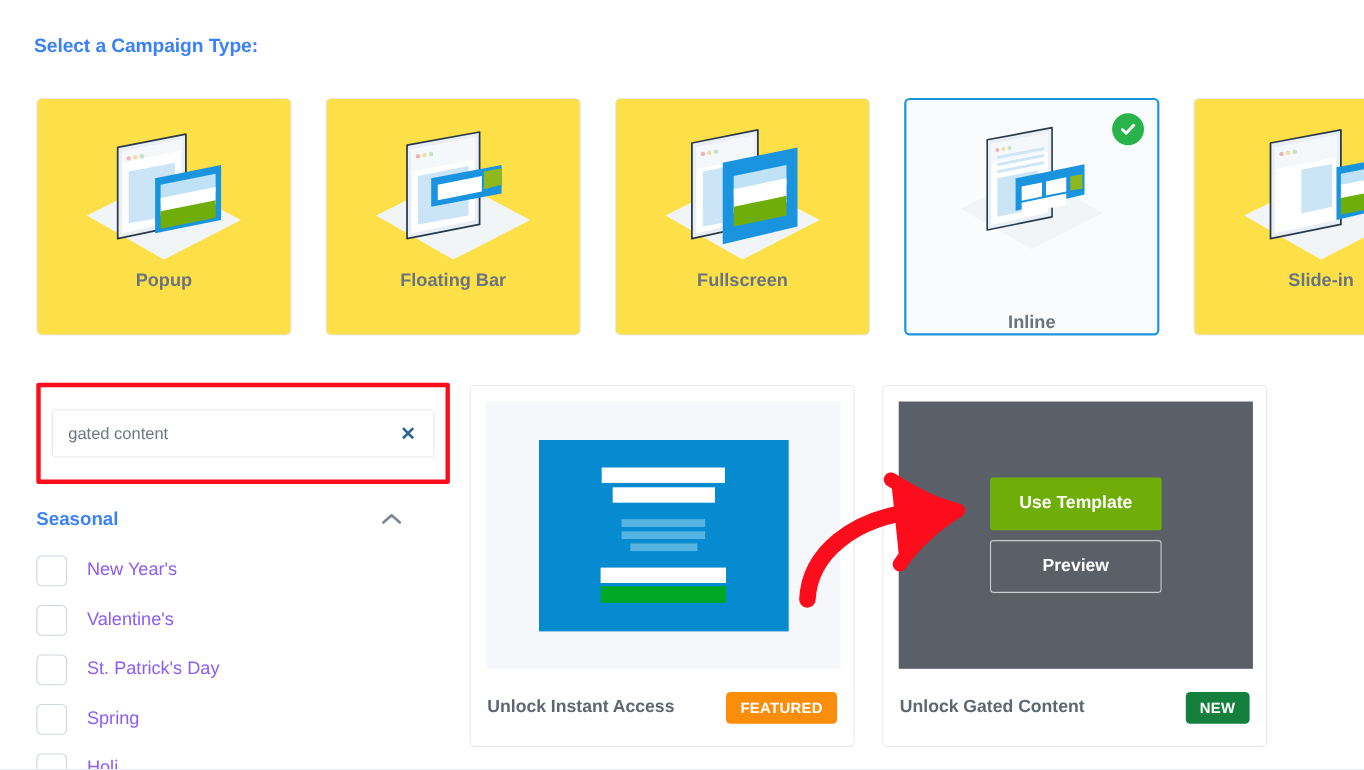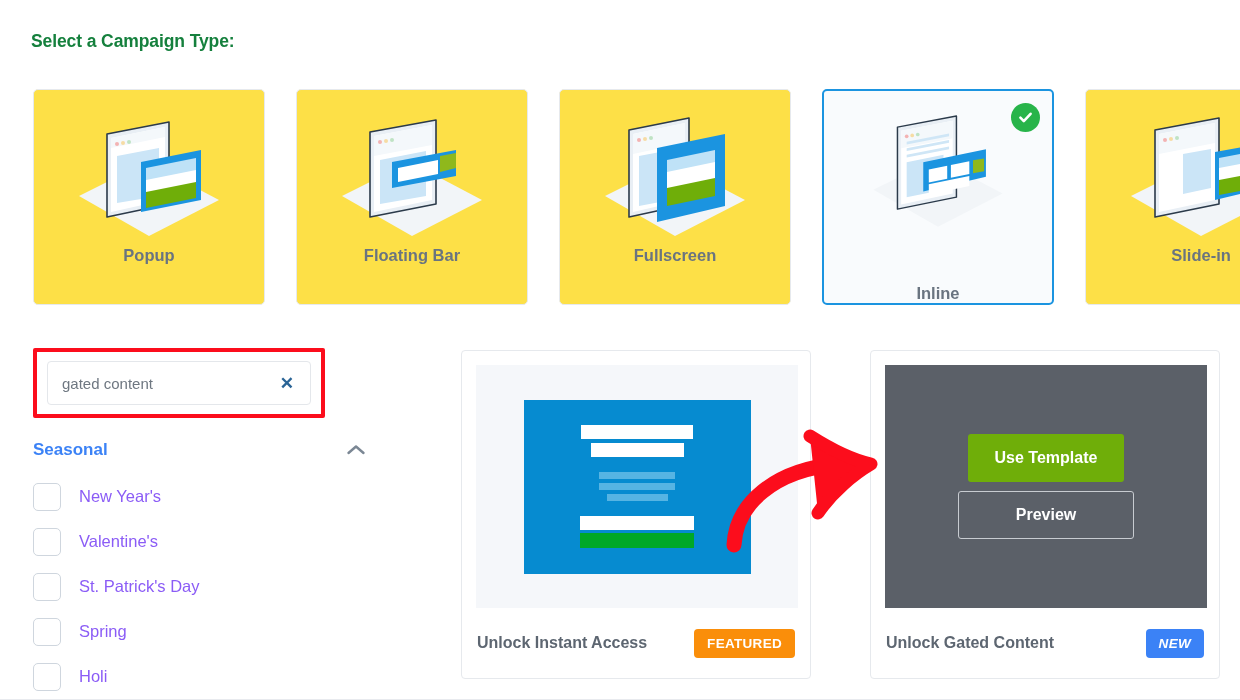--- a/index.html
+++ b/index.html
@@ -16,21 +16,21 @@
     border-bottom: 1px solid #e8eaee;
     overflow: hidden;
   }
 
   
   .page-title {
     position: absolute;
     left: 31px; top: 31px;
     font-size: 17.5px;
     font-weight: bold;
-    color: #15803d;
+    color: #3b82f6;
     letter-spacing: -0.1px;
   }
 
   
   .type-row {
     position: absolute;
     left: 33px; top: 89px;
     display: flex;
     gap: 31px;
   }
@@ -77,22 +77,22 @@
   
   .filter-col {
     position: absolute;
     left: 33px; top: 348px;
     width: 355px;
   }
   .search-wrap {
     position: relative;
     border: 4px solid #fc0d1c;
     border-radius: 2px;
-    padding: 9px 10px;
-    width: 292px;
+    padding: 20px 10px;
+    width: 376px;
   }
   .search-box {
     position: relative;
     height: 44px;
     border: 1px solid #e4e7eb;
     border-radius: 4px;
     background: #ffffff;
     display: flex;
     align-items: center;
     padding: 0 14px;
@@ -156,21 +156,20 @@
   .tmpl-card {
     width: 350px;
     border: 1px solid #e6e9ed;
     border-radius: 4px;
     background: #ffffff;
     padding: 14px 14px 0 14px;
     display: flex;
     flex-direction: column;
     flex: 0 0 auto;
     height: 329px;
-    margin-left: 34px;
   }
   .tmpl-thumb {
     position: relative;
     width: 322px; height: 243px;
     background: #f5f7fa;
     overflow: hidden;
     display: flex;
     align-items: center;
     justify-content: center;
   }
@@ -203,21 +202,21 @@
     background: #6fae09;
     color: #ffffff;
     font-size: 16px;
     font-weight: bold;
     border: none;
     border-radius: 3px;
     cursor: pointer;
     font-family: "Liberation Sans", sans-serif;
   }
   .btn-preview {
-    width: 176px; height: 48px;
+    width: 156px; height: 48px;
     background: transparent;
     color: #ffffff;
     font-size: 16px;
     font-weight: bold;
     border: 1px solid #c8ccd1;
     border-radius: 3px;
     cursor: pointer;
     font-family: "Liberation Sans", sans-serif;
   }
   .tmpl-foot {
@@ -234,21 +233,21 @@
   }
   .badge {
     font-size: 13.5px;
     font-weight: bold;
     color: #ffffff;
     border-radius: 4px;
     padding: 7px 13px;
     letter-spacing: 0.3px;
   }
   .badge.featured { background: #fa8e0a; }
-  .badge.new { background: #3b82f6; font-style: italic; }
+  .badge.new { background: #15803d; }
 
   
   .arrow-anno {
     position: absolute;
     left: 712px; top: 412px;
     width: 200px; height: 160px;
     pointer-events: none;
   }
 </style>
 </head>

